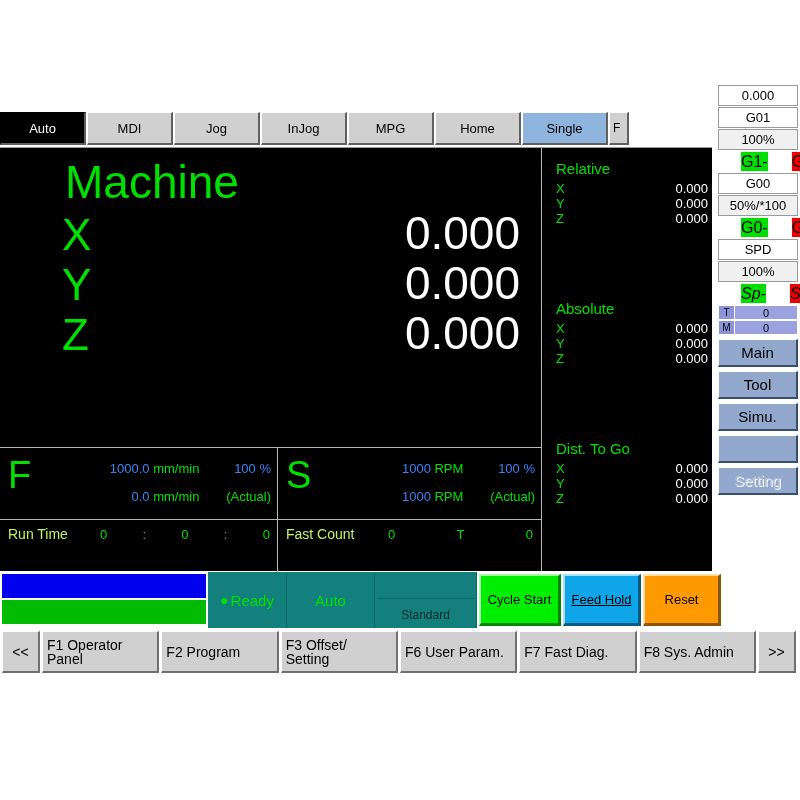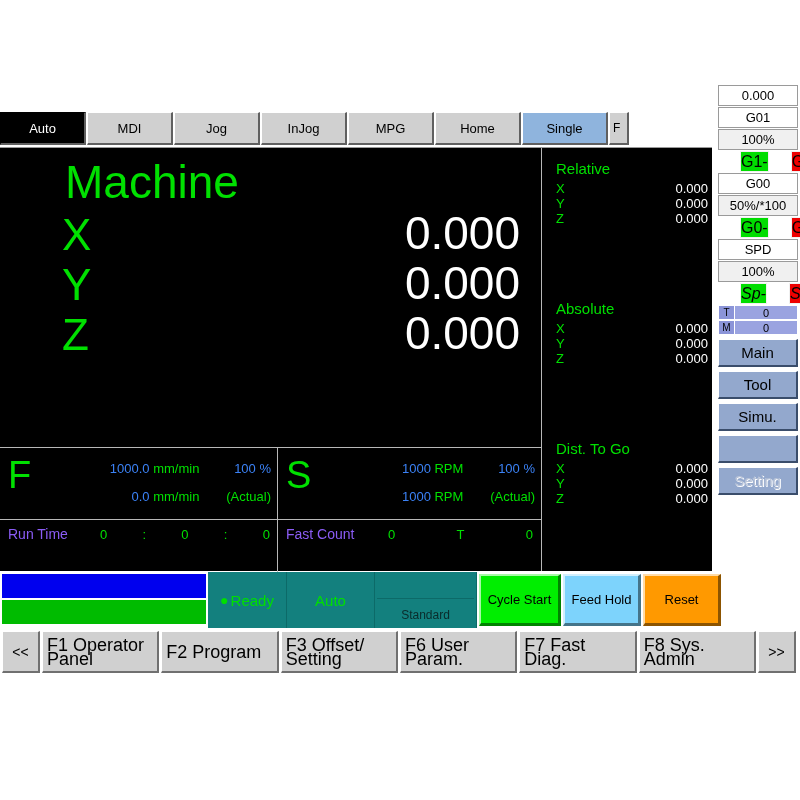--- a/index.html
+++ b/index.html
@@ -159,21 +159,21 @@
   .fs-foot {
     position: absolute;
     left: 0; top: 71px;
     width: 100%; height: 53px;
     border-top: 1px solid #b8b8b8;
     box-sizing: border-box;
   }
   .fs-foot-label {
     position: absolute;
     left: 8px; top: 6px;
-    color: #8b5cf6;
+    color: #bef264;
     font-size: 14px;
   }
   .rt-nums {
     position: absolute;
     left: 100px; top: 7px;
     width: 170px;
     color: #00e000;
     font-size: 13px;
     display: flex;
     justify-content: space-between;
@@ -340,21 +340,21 @@
     border-right: 3px solid rgba(0,0,0,0.45);
     border-bottom: 3px solid rgba(0,0,0,0.45);
     box-sizing: border-box;
     display: flex;
     align-items: center;
     justify-content: center;
     font-size: 13px;
     color: #000000;
   }
   .sb-btn.cyclestart { width: 82px; background: #00ee00; }
-  .sb-btn.feedhold { width: 78px; background: #7dd3fc; }
+  .sb-btn.feedhold { width: 78px; background: #0ea5e9; text-decoration: underline; }
   .sb-btn.reset { width: 78px; background: #ff9900; }
   .sb-alarm {
     flex: 1;
     background: #ffffff;
     border: 1px solid #b0b0b0;
     box-sizing: border-box;
     display: flex;
     align-items: center;
     justify-content: center;
     font-size: 20px;
@@ -372,21 +372,21 @@
     box-sizing: border-box;
   }
   .fkey {
     background: #d0d0d0;
     border-top: 1px solid #ffffff;
     border-left: 1px solid #ffffff;
     border-right: 2px solid #707070;
     border-bottom: 2px solid #707070;
     box-sizing: border-box;
     margin-right: 2px;
-    font-size: 18px;
+    font-size: 14px;
     color: #000000;
     display: flex;
     align-items: center;
     padding: 0 4px;
     line-height: 14px;
   }
   .fkey.arrow {
     width: 38px;
     justify-content: center;
     font-size: 14px;

